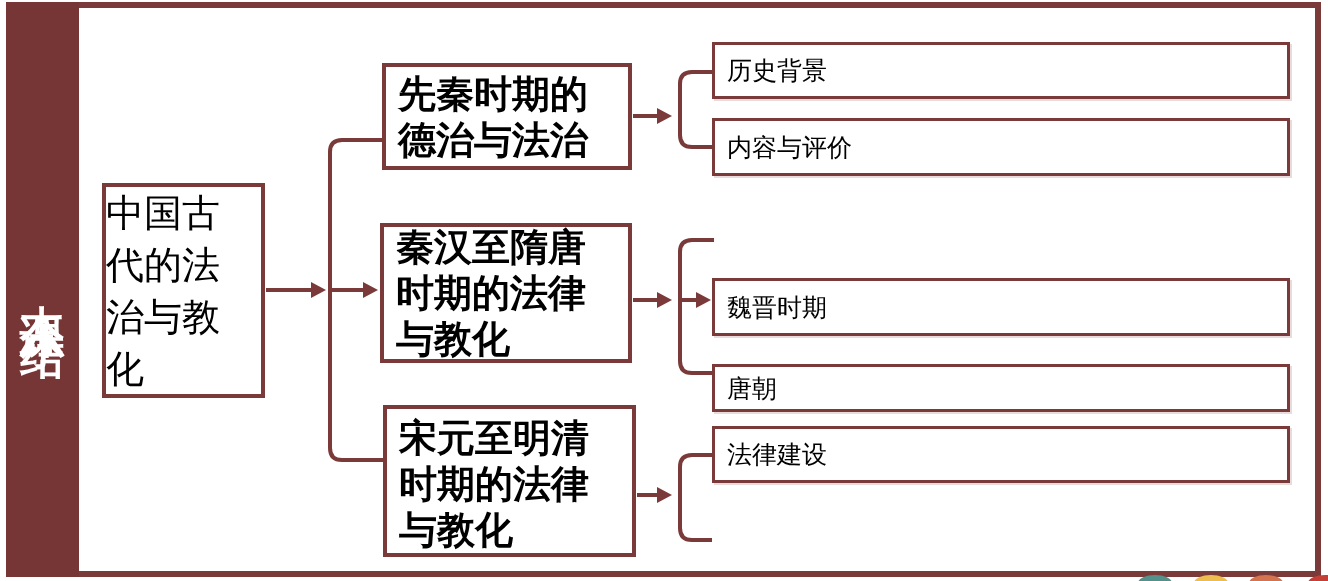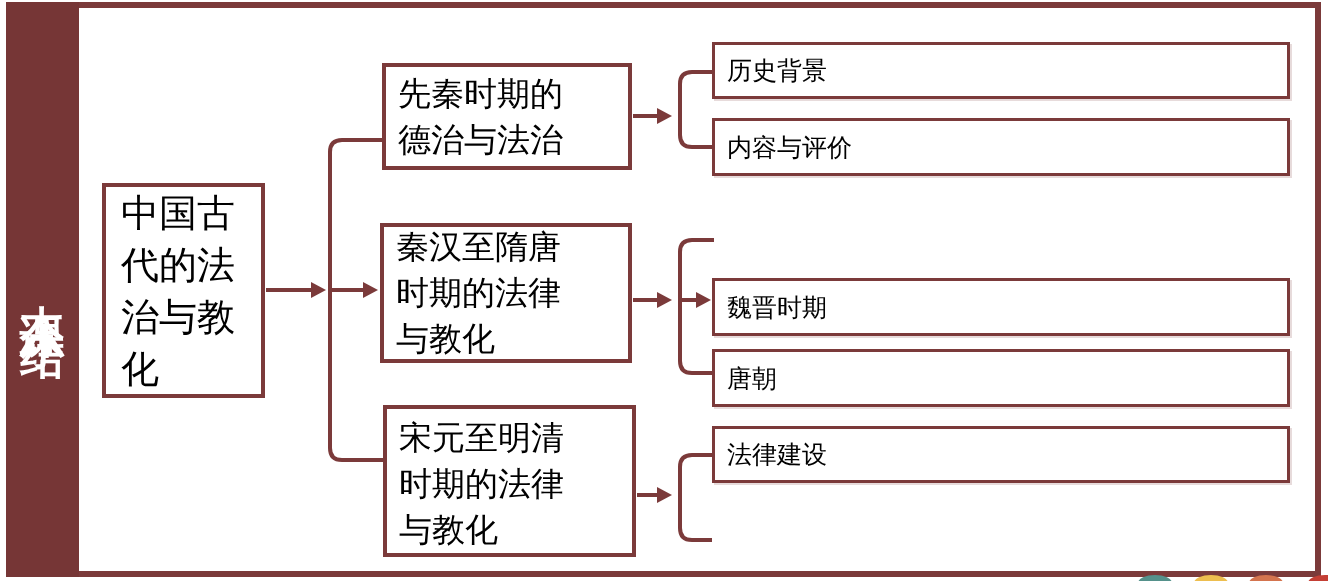--- a/index.html
+++ b/index.html
@@ -38,41 +38,41 @@
     position:absolute;
     background:#ffffff;
     border:4px solid #7B3A3A;
     display:flex;align-items:center;
     box-sizing:border-box;
     white-space:pre-line;
   }
   .root{
     left:102px;top:183px;width:163px;height:215px;
     font-size:38px;line-height:52px;
-    padding-left:15px;
   }
   .mid{
-    font-size:33px;line-height:46px;
+    font-size:38px;line-height:46px;
     padding-left:12px;
+    font-weight:bold;
   }
   #mid-1{left:382px;top:63px;width:250px;height:107px;}
   #mid-2{left:380px;top:223px;width:252px;height:140px;}
   #mid-3{left:383px;top:405px;width:253px;height:152px;align-items:flex-end;}
   .leaf{
     left:712px;width:578px;
     border-width:3px;
     font-size:25px;
     padding-left:12px;
     box-shadow:2px 2px 0 rgba(123,58,58,0.18);
   }
   #leaf-1{top:42px;height:57px;}
   #leaf-2{top:118px;height:58px;font-family:Liberation Serif, serif;}
   #leaf-3{top:198px;height:58px;}
   #leaf-4{top:278px;height:58px;}
-  #leaf-5{top:349px;height:58px;text-align:center;}
+  #leaf-5{top:364px;height:48px;text-align:center;}
   #leaf-6{top:426px;height:57px;}
   #leaf-7{top:502px;height:58px;}
   
   svg.connectors{
     position:absolute;left:0;top:0;
     width:1328px;height:581px;
     pointer-events:none;
   }
   svg.connectors path, svg.connectors line{
     stroke:#7B3A3A;stroke-width:4;fill:none;

